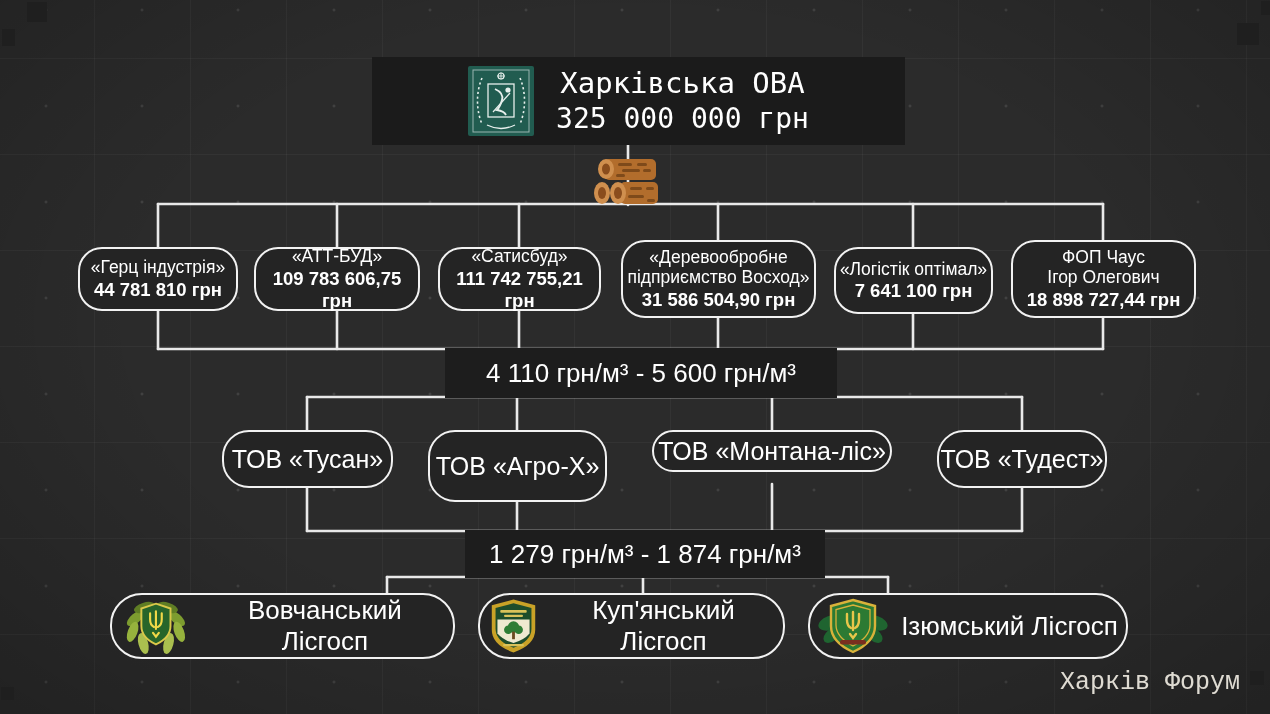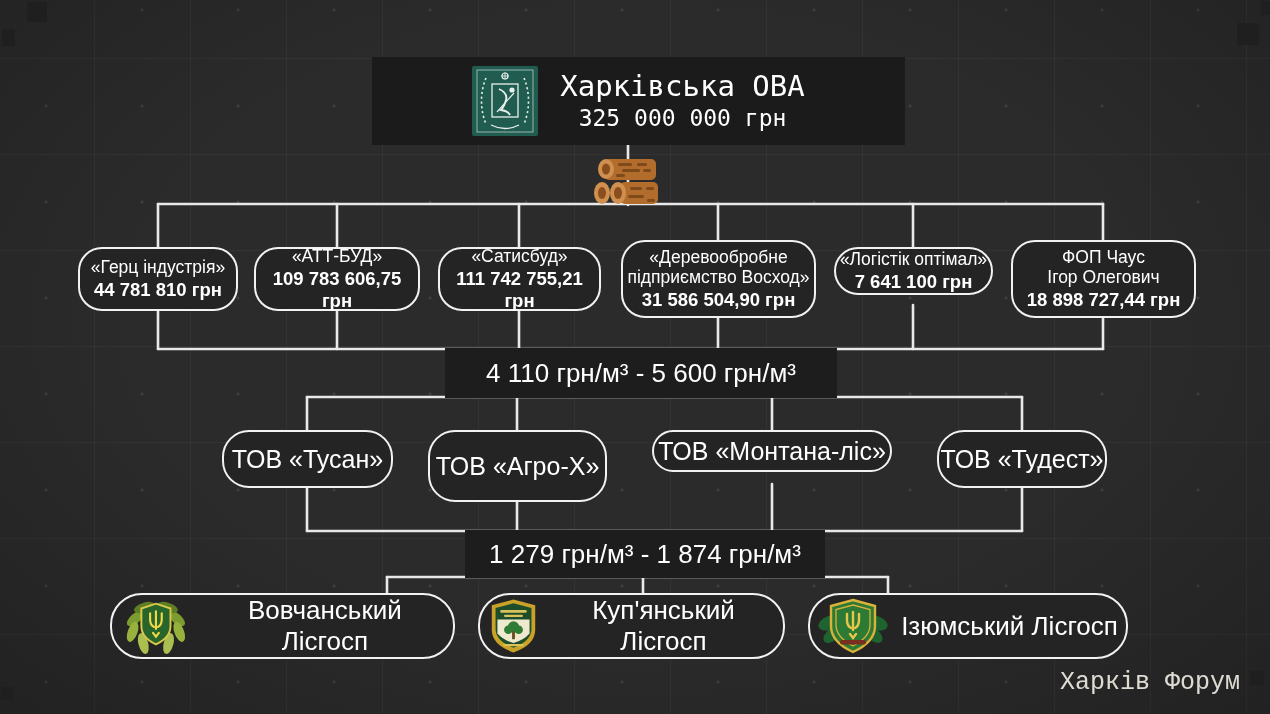--- a/index.html
+++ b/index.html
@@ -18,21 +18,21 @@
     background:radial-gradient(ellipse at 50% 45%, transparent 55%, rgba(0,0,0,0.22) 100%);}
   .deco{position:absolute;background:#1f1f1f;z-index:0;}
   svg.connectors{position:absolute;left:0;top:0;z-index:1;}
   .logs{position:absolute;left:592px;top:155px;z-index:2;}
   .topbox{
     position:absolute;left:372px;top:57px;width:533px;height:88px;background:#1b1b1b;
     display:flex;align-items:center;justify-content:center;gap:22px;z-index:3;
   }
   .topbox .t-col{display:flex;flex-direction:column;align-items:center;}
   .t-title{font-family:"DejaVu Sans Mono",monospace;font-size:29px;line-height:1.15;}
-  .t-amount{font-family:"DejaVu Sans Mono",monospace;font-size:23px;line-height:1.15;margin-top:2px;}
+  .t-amount{font-family:"DejaVu Sans Mono",monospace;font-size:28px;line-height:1.15;margin-top:2px;}
   .node{
     position:absolute;box-sizing:border-box;background:#242424;
     border:2.5px solid #f2f2f2;border-radius:24px;
     display:flex;flex-direction:column;align-items:center;justify-content:center;
     z-index:3;text-align:center;
   }
   .s-name{font-size:17.5px;line-height:1.18;display:block;}
   .s-amount{font-size:18.5px;font-weight:700;line-height:1.2;margin-top:1px;}
   .band{
     position:absolute;background:#1d1d1d;color:#fff;z-index:3;
@@ -146,21 +146,21 @@
   <div class="node" style="left:438px;top:247px;width:163px;height:64px;">
     <span class="s-name">«Сатисбуд»</span>
     <span class="s-name"></span>
     <span class="s-amount">111 742 755,21 грн</span>
   </div>
   <div class="node" style="left:621px;top:240px;width:195px;height:78px;">
     <span class="s-name">«Деревообробне</span>
     <span class="s-name">підприємство Восход»</span>
     <span class="s-amount">31 586 504,90 грн</span>
   </div>
-  <div class="node" style="left:834px;top:247px;width:159px;height:48px;">
+  <div class="node" style="left:834px;top:247px;width:159px;height:67px;">
     <span class="s-name">«Логістік оптімал»</span>
     <span class="s-name"></span>
     <span class="s-amount">7 641 100 грн</span>
   </div>
   <div class="node" style="left:1011px;top:240px;width:185px;height:78px;">
     <span class="s-name">ФОП Чаус</span>
     <span class="s-name">Ігор Олегович</span>
     <span class="s-amount">18 898 727,44 грн</span>
   </div>
 

